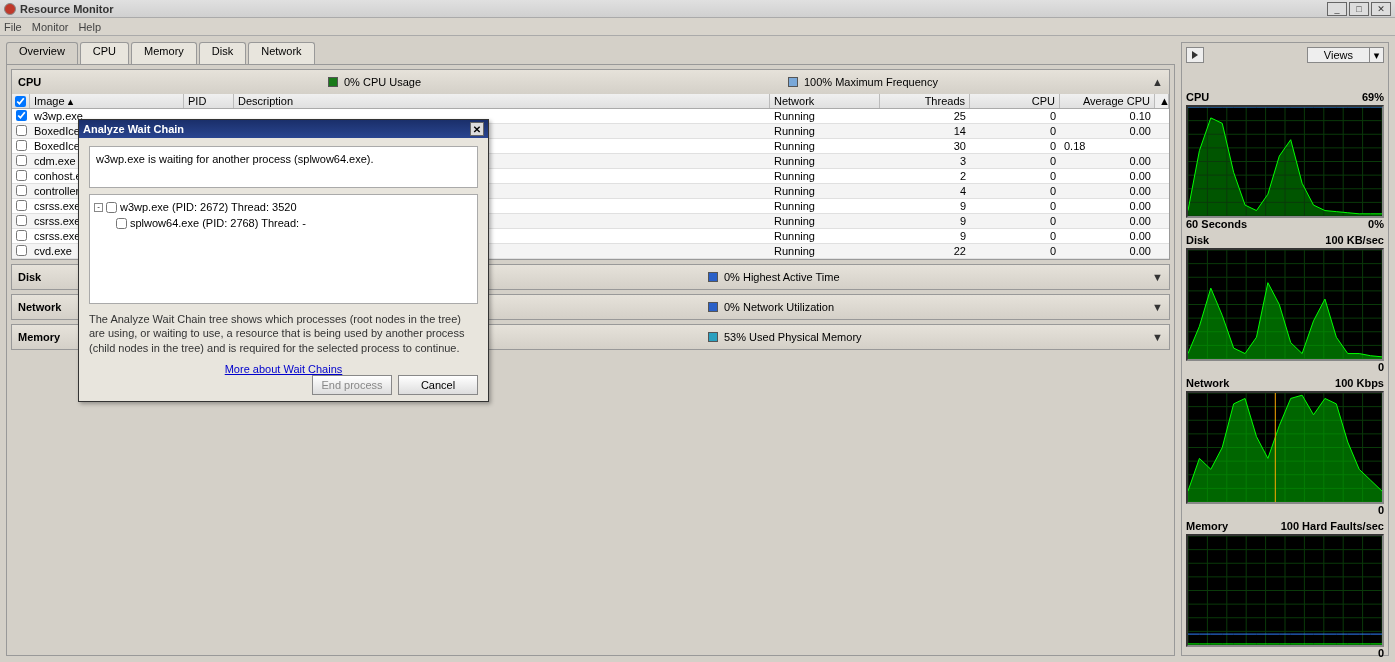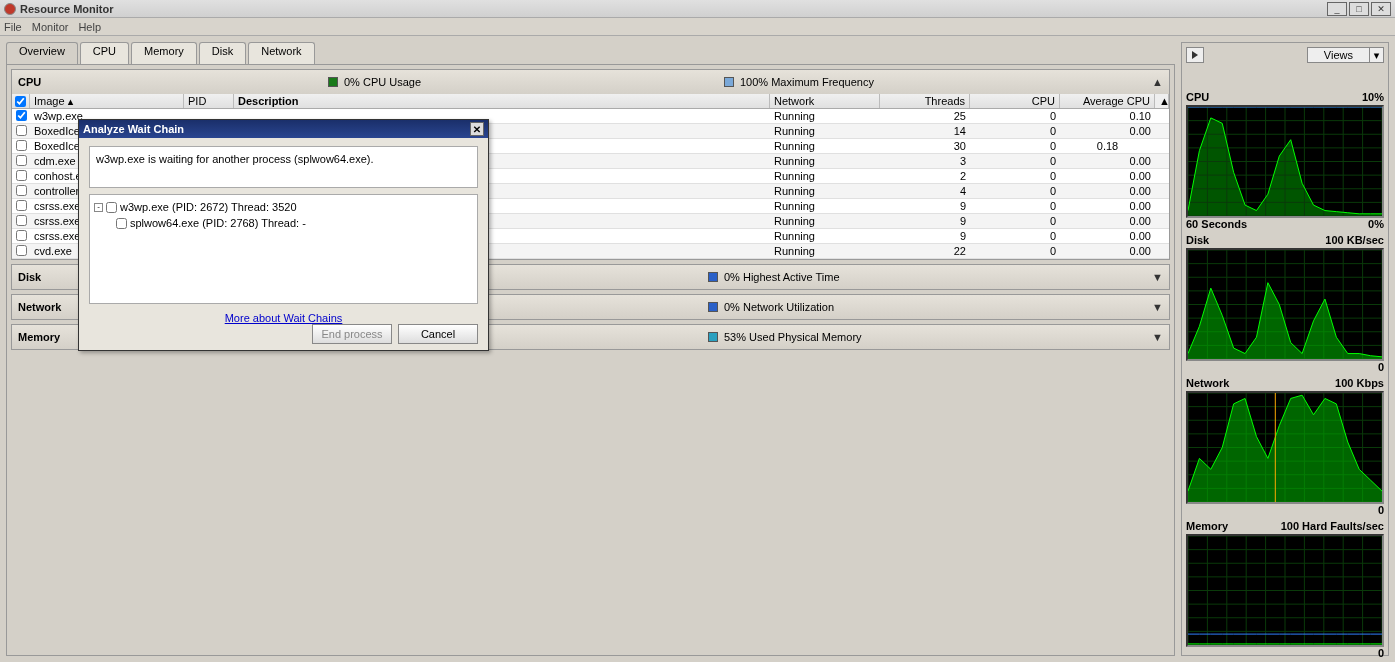--- a/index.html
+++ b/index.html
@@ -55,21 +55,21 @@
   .ptable .hdr, .ptable .row { display:flex; align-items:center; height:15px; border-bottom:1px solid #e0e0e0; }
   .ptable .hdr { background:linear-gradient(#f0f0f0,#e0e0e0); border-bottom:1px solid #aaa;}
   .ptable .hdr .cell { border-right:1px solid #bbb; padding:0 4px; height:100%; display:flex; align-items:center;}
   .ptable .row .cell { padding:0 4px; }
   .ptable .row:nth-child(odd){ background:#fff;}
   .ptable .row:nth-child(even){ background:#f4f4f4;}
   .cell.chk { width:18px; justify-content:center;}
   .cell.chk input { margin:0; width:11px; height:11px;}
   .cell.img { width:154px; overflow:hidden; white-space:nowrap;}
   .cell.pid { width:50px; text-align:left;}
-  .cell.desc { flex:1;font-weight:bold;}
+  .cell.desc { flex:1;}
   .cell.status { width:110px; text-align:left;}
   .cell.threads { width:90px; text-align:right;}
   .cell.cpu { width:90px; text-align:right;}
   .cell.avg { width:95px; text-align:right;}
   .hdr .cell.last { width:14px; background:#eee;}
   
   .rtop { display:flex; align-items:center; height:20px; margin-bottom:4px;}
   .rtop .play { width:18px; height:16px; border:1px solid #888; background:#eee; display:flex; align-items:center; justify-content:center; cursor:pointer;}
   .rtop .play::before { content:''; border-left:6px solid #333; border-top:4px solid transparent; border-bottom:4px solid transparent;}
   .views { margin-left:auto; display:flex;}
@@ -131,21 +131,21 @@
       <div class="tab">Memory</div>
       <div class="tab">Disk</div>
       <div class="tab">Network</div>
     </div>
     <div class="tabcontent">
 
       <div class="sect">
         <div class="sect-head">
           <span class="stitle">CPU</span>
           <span class="sbox green"></span>
-          <span style="width:380px;">0% CPU Usage</span>
+          <span style="width:444px;">0% CPU Usage</span>
           <span class="sbox" style="background:#7aa8d8"></span>
           <span>100% Maximum Frequency</span>
           <span class="chev">▲</span>
         </div>
         <div class="ptable">
           <div class="hdr">
             <div class="cell chk">
                 <input type="checkbox" checked="" style="">
               </div>
             <div class="cell img"><span>Image</span>&nbsp;▴</div>
@@ -181,21 +181,21 @@
                 <div class="cell" style="width:14px"></div>
               </div>
               <div class="row">
                 <div class="cell chk"><input type="checkbox" style=""></div>
                 <div class="cell img">BoxedIce.S</div>
                 <div class="cell pid"></div>
                 <div class="cell desc"></div>
                 <div class="cell status">Running</div>
                 <div class="cell threads" style="text-align:right">30</div>
                 <div class="cell cpu" style="text-align:right">0</div>
-                <div class="cell avg" style="text-align:center">0.18</div>
+                <div class="cell avg" style="text-align:left">0.18</div>
                 <div class="cell" style="width:14px"></div>
               </div>
               <div class="row">
                 <div class="cell chk"><input type="checkbox" style=""></div>
                 <div class="cell img">cdm.exe</div>
                 <div class="cell pid"></div>
                 <div class="cell desc"></div>
                 <div class="cell status">Running</div>
                 <div class="cell threads" style="text-align:right">3</div>
                 <div class="cell cpu" style="text-align:right">0</div>
@@ -309,21 +309,21 @@
       <div class="play"></div>
       <div class="views">
         <div class="vbtn">Views</div>
         <div class="vdd">▾</div>
       </div>
     </div>
     <div id="charts">
         <div class="chartbox">
           <div class="clabel">
             <span>CPU</span>
-            <span>10%</span>
+            <span>69%</span>
           </div>
           <div class="chart"><svg viewBox="0 0 196 109" preserveAspectRatio="none">
               <path class="garea" style="opacity:.5" d="M0 103.55 L11.529411764705882 43.60000000000001 L23.058823529411764 10.899999999999991 L34.588235294117645 16.35000000000001 L46.11764705882353 65.4 L57.64705882352941 98.1 L69.17647058823529 103.55 L80.70588235294117 87.2 L92.23529411764706 49.05 L103.76470588235294 32.7 L115.29411764705883 76.30000000000001 L126.82352941176471 98.1 L138.35294117647058 103.55 L149.88235294117646 104.64 L161.41176470588235 105.73 L172.94117647058823 106.82 L184.47058823529412 106.82 L196 106.82 L196 109 L0 109 Z"></path>
               <line class="gridline" x1="0" y1="0" x2="0" y2="109"></line>
               <line class="gridline" x1="19.6" y1="0" x2="19.6" y2="109"></line>
               <line class="gridline" x1="39.2" y1="0" x2="39.2" y2="109"></line>
               <line class="gridline" x1="58.8" y1="0" x2="58.8" y2="109"></line>
               <line class="gridline" x1="78.4" y1="0" x2="78.4" y2="109"></line>
               <line class="gridline" x1="98" y1="0" x2="98" y2="109"></line>
               <line class="gridline" x1="117.6" y1="0" x2="117.6" y2="109"></line>
@@ -466,20 +466,21 @@
       <div class="treenode">
         <span class="exp">-</span>
         <input type="checkbox" style="">
         <span>w3wp.exe (PID: 2672) Thread: 3520</span>
       </div>
       <div class="treenode child">
         <input type="checkbox" style="">
         <span>splwow64.exe (PID: 2768) Thread: -</span>
       </div>
     </div>
+    <div class="dlg-desc">The Analyze Wait Chain tree shows which processes (root nodes in the tree) are using, or waiting to use, a resource that is being used by another process (child nodes in the tree) and is required for the selected process to continue.</div>
     <div style="display:flex; align-items:center;flex-direction:column;">
       <span class="dlg-link">More about Wait Chains</span>
       <div class="dlg-btns" style="margin-left:auto;">
         <button class="dlg-btn" disabled="">End process</button>
         <button class="dlg-btn">Cancel</button>
       </div>
     </div>
   </div>
 </div>
 

